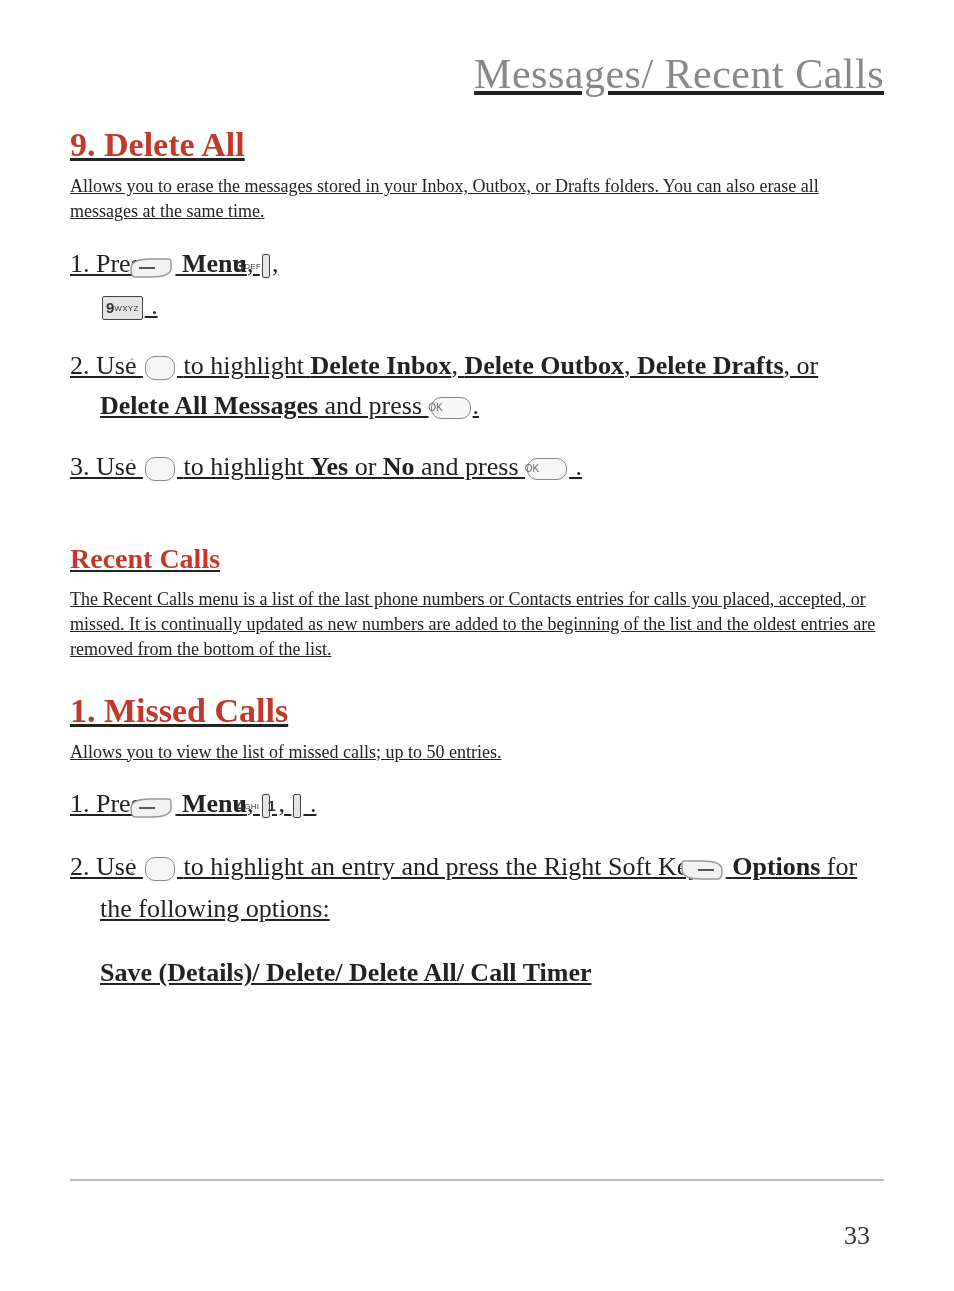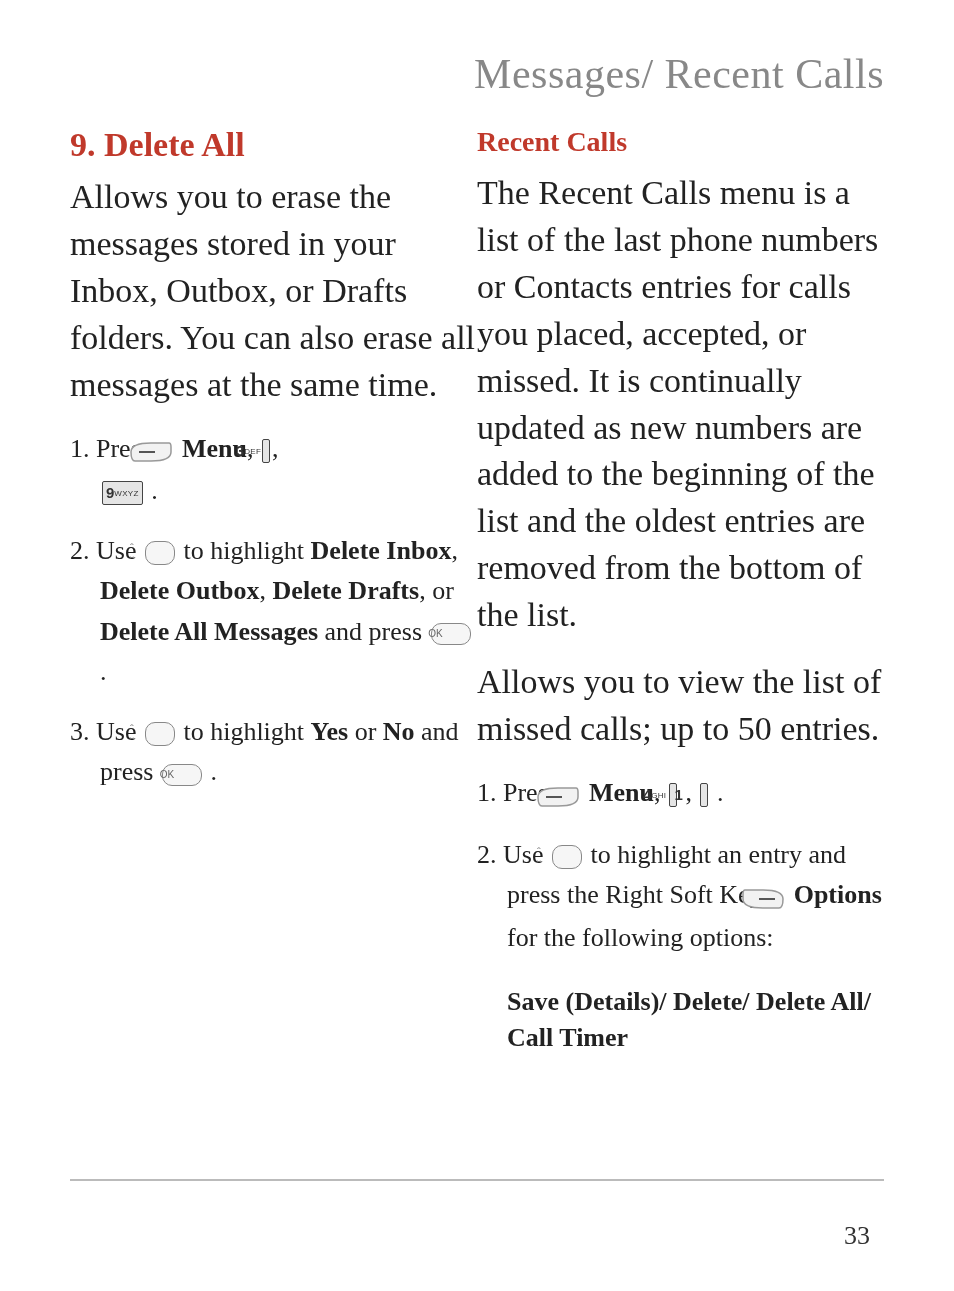--- a/index.html
+++ b/index.html
@@ -8,51 +8,54 @@
       padding: 0;
       width: 954px;
       height: 1291px;
       font-family: Georgia, 'Times New Roman', serif;
       background: #fff;
       color: #222;
       position: relative;
     }
     .page {
       padding: 50px 70px 40px 70px;
+      text-decoration: underline;
     }
     .header {
       font-size: 42px;
       color: #888;
       text-align: right;
       margin-bottom: 28px;
       font-weight: 400;
       letter-spacing: 0.5px;
     }
     .columns {
       display: flex;
+      gap: 36px;
+      flex-direction: column;
     }
     .col {
       flex: 1;
       min-width: 0;
     }
     .h-red {
       color: #c0392b;
       font-weight: 700;
       margin: 0 0 10px 0;
     }
     .h-big {
       font-size: 28px;
       margin-bottom: 12px;
     }
     .h-sub {
       font-size: 34px;
       margin-top: 30px;
     }
     .para {
-      font-size: 34px;
+      font-size: 18px;
       line-height: 1.38;
       margin: 0 0 20px 0;
     }
     .step {
       font-size: 26px;
       line-height: 1.55;
       margin: 0 0 20px 0;
       padding-left: 30px;
       text-indent: -30px;
     }
@@ -199,20 +202,21 @@
         <span class="bold">Yes</span><span> or </span>
         <span class="bold">No</span><span> and press </span>
         <span class="icon-ok">OK</span><span> .</span>
       </div>
     </div>
 
     <div class="col">
       <div class="h-red h-big">Recent Calls</div>
       <p class="para">The Recent Calls menu is a list of the last phone numbers or Contacts entries for calls you placed, accepted, or missed. It is continually updated as new numbers are added to the beginning of the list and the oldest entries are removed from the bottom of the list.</p>
 
+      <div class="h-red h-sub">1. Missed Calls</div>
       <p class="para">Allows you to view the list of missed calls; up to 50 entries.</p>
 
       <div class="step">
         <span>1. Press </span>
         <span class="icon-softkey-left">
           <svg width="44" height="22">
               <path d="M2,11 Q2,2 22,2 L40,2 Q42,2 42,6 L42,11 Q42,20 22,20 L6,20 Q2,20 2,11 Z" fill="#f2f2f2" stroke="#999" stroke-width="1.5"></path>
               <line x1="10" y1="11" x2="26" y2="11" stroke="#555" stroke-width="2"></line>
             </svg>
         </span>

